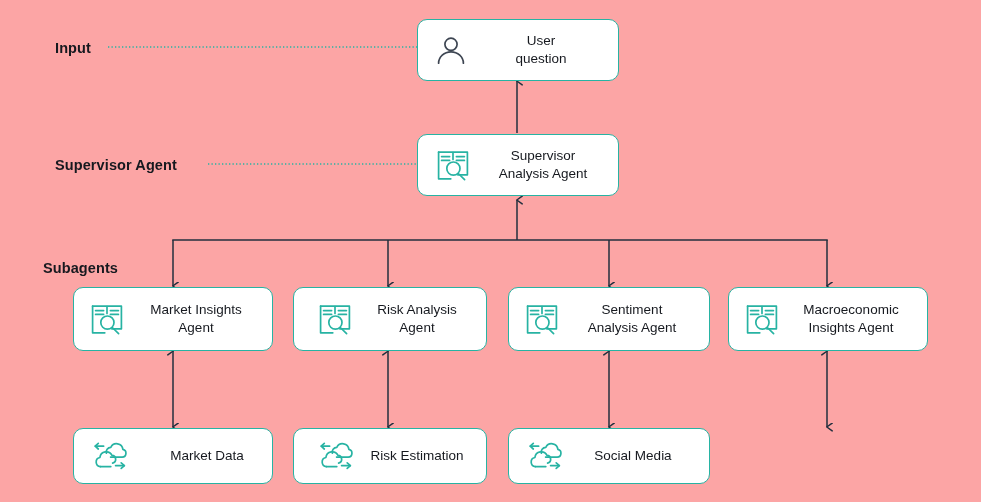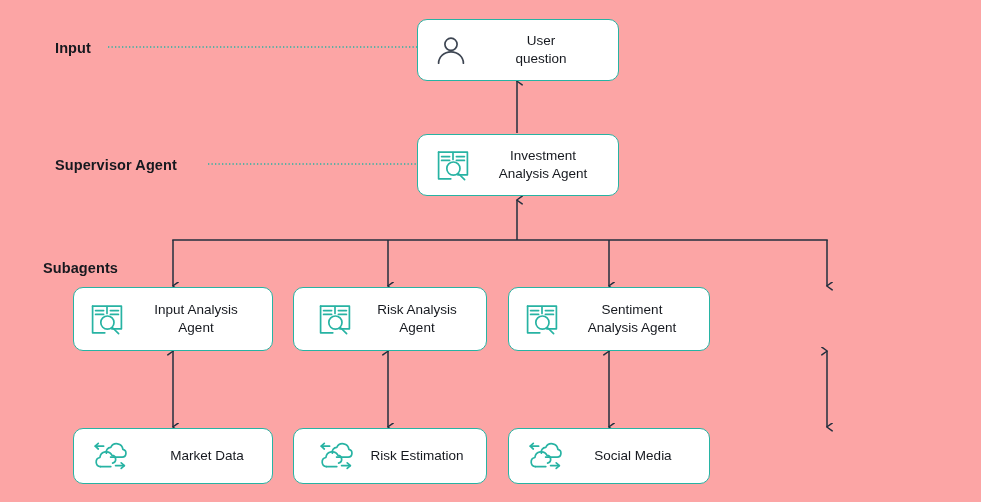--- a/index.html
+++ b/index.html
@@ -127,41 +127,41 @@
           <line x1="19" y1="6.6" x2="19" y2="13.4"></line>
           <line x1="7.6" y1="10.6" x2="15.6" y2="10.6"></line>
           <line x1="7.6" y1="14.4" x2="15.6" y2="14.4"></line>
           <line x1="22.4" y1="10.6" x2="30.4" y2="10.6"></line>
           <line x1="22.4" y1="14.4" x2="30.4" y2="14.4"></line>
           <circle cx="19.4" cy="22.6" r="6.6"></circle>
           <line x1="24.3" y1="27.5" x2="30.6" y2="33.6"></line>
         </g>
       </svg>
     </span>
-    <span class="node-label">Investment
+    <span class="node-label">Supervisor
 Analysis Agent</span>
   </div>
 
   <div class="node agent" style="left:73px; top:287px; width:200px; height:64px;">
     <span class="node-icon">
       <svg width="38" height="38" viewBox="0 0 38 38" xmlns="http://www.w3.org/2000/svg">
         <g fill="none" stroke="#27b3a3" stroke-width="1.7" stroke-linecap="round" stroke-linejoin="round">
           <path d="M4.6,6.2 h28.8 v22.6 h-9.6"></path>
           <path d="M4.6,6.2 v26.6 h12.2"></path>
           <line x1="19" y1="6.6" x2="19" y2="13.4"></line>
           <line x1="7.6" y1="10.6" x2="15.6" y2="10.6"></line>
           <line x1="7.6" y1="14.4" x2="15.6" y2="14.4"></line>
           <line x1="22.4" y1="10.6" x2="30.4" y2="10.6"></line>
           <line x1="22.4" y1="14.4" x2="30.4" y2="14.4"></line>
           <circle cx="19.4" cy="22.6" r="6.6"></circle>
           <line x1="24.3" y1="27.5" x2="30.6" y2="33.6"></line>
         </g>
       </svg>
     </span>
-    <span class="node-label">Input Analysis
+    <span class="node-label">Market Insights
 Agent</span>
   </div>
 
   <div class="node agent" style="left:293px; top:287px; width:194px; height:64px;padding-left:8px;">
     <span class="node-icon">
       <svg width="38" height="38" viewBox="0 0 38 38" xmlns="http://www.w3.org/2000/svg">
         <g fill="none" stroke="#27b3a3" stroke-width="1.7" stroke-linecap="round" stroke-linejoin="round">
           <path d="M4.6,6.2 h28.8 v22.6 h-9.6"></path>
           <path d="M4.6,6.2 v26.6 h12.2"></path>
           <line x1="19" y1="6.6" x2="19" y2="13.4"></line>
@@ -191,20 +191,39 @@
           <line x1="22.4" y1="14.4" x2="30.4" y2="14.4"></line>
           <circle cx="19.4" cy="22.6" r="6.6"></circle>
           <line x1="24.3" y1="27.5" x2="30.6" y2="33.6"></line>
         </g>
       </svg>
     </span>
     <span class="node-label">Sentiment
 Analysis Agent</span>
   </div>
 
+  <div class="node agent" style="left:728px; top:287px; width:200px; height:64px;">
+    <span class="node-icon">
+      <svg width="38" height="38" viewBox="0 0 38 38" xmlns="http://www.w3.org/2000/svg">
+        <g fill="none" stroke="#27b3a3" stroke-width="1.7" stroke-linecap="round" stroke-linejoin="round">
+          <path d="M4.6,6.2 h28.8 v22.6 h-9.6"></path>
+          <path d="M4.6,6.2 v26.6 h12.2"></path>
+          <line x1="19" y1="6.6" x2="19" y2="13.4"></line>
+          <line x1="7.6" y1="10.6" x2="15.6" y2="10.6"></line>
+          <line x1="7.6" y1="14.4" x2="15.6" y2="14.4"></line>
+          <line x1="22.4" y1="10.6" x2="30.4" y2="10.6"></line>
+          <line x1="22.4" y1="14.4" x2="30.4" y2="14.4"></line>
+          <circle cx="19.4" cy="22.6" r="6.6"></circle>
+          <line x1="24.3" y1="27.5" x2="30.6" y2="33.6"></line>
+        </g>
+      </svg>
+    </span>
+    <span class="node-label">Macroeconomic
+Insights Agent</span>
+  </div>
 
   <div class="node tool" style="left:73px; top:428px; width:200px; height:56px;gap:20px;">
     <span class="node-icon">
       <svg width="36" height="32" viewBox="0 0 36 32" xmlns="http://www.w3.org/2000/svg">
         <g fill="none" stroke="#27b3a3" stroke-width="1.7" stroke-linecap="round" stroke-linejoin="round">
           <path d="M14.4,13.2 a4.6,4.6 0 0 1 4.4,-5.9 a6.4,6.4 0 0 1 12.1,2.1
                    a3.9,3.9 0 0 1 -0.7,7.7 h-11.6"></path>
           <path d="M8.4,26.6 a4.6,4.6 0 0 1 -0.5,-9.1 a6.4,6.4 0 0 1 12.1,-2.1
                    a3.9,3.9 0 0 1 0.6,7.7"></path>
           <path d="M8.4,26.6 h10.4"></path>

